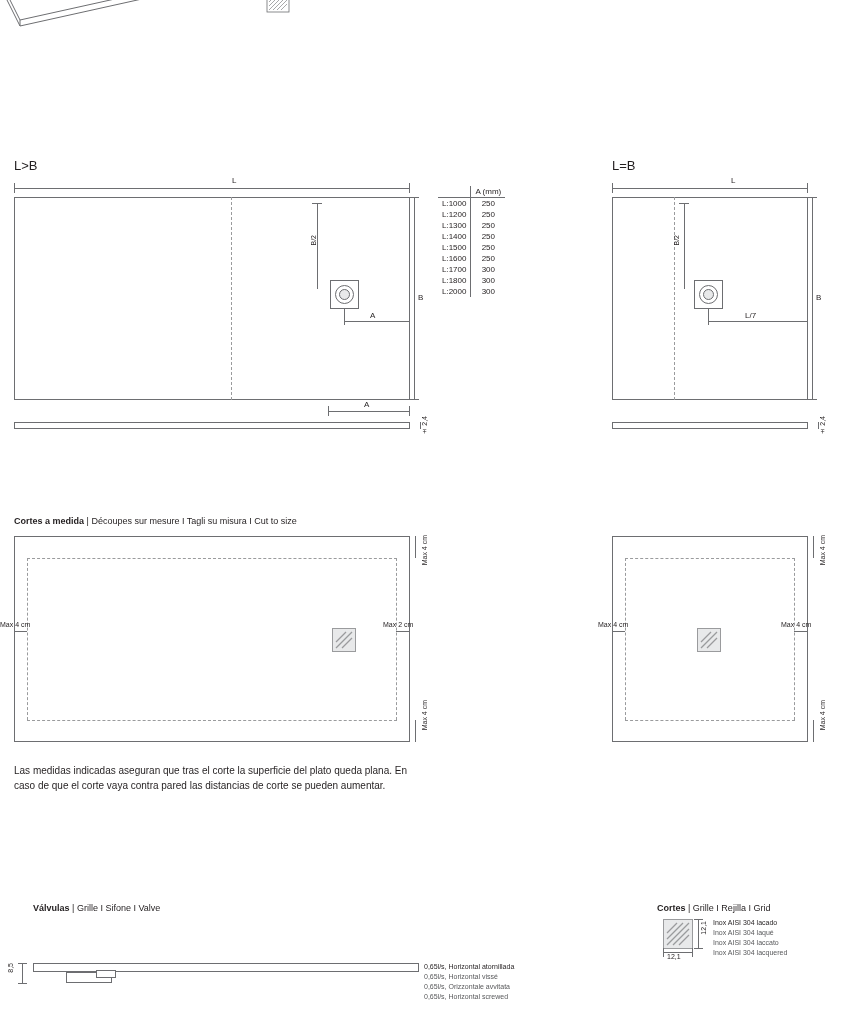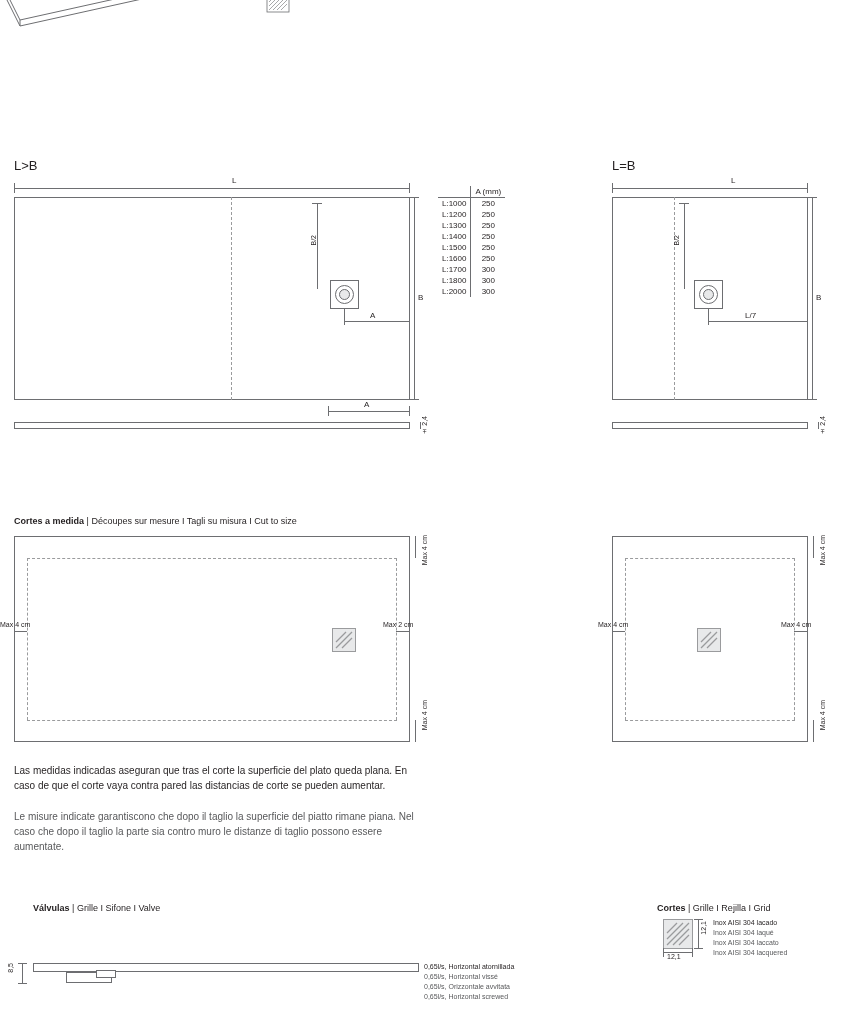--- a/index.html
+++ b/index.html
@@ -211,21 +211,20 @@
   <div class="abs lbl7 vert" style="left:819px;top:535px;">Max 4 cm</div>
   <div class="abs lbl7 vert" style="left:819px;top:700px;">Max 4 cm</div>
   <div class="abs lbl7" style="left:598px;top:621px;">Max 4 cm</div>
   <div class="abs lbl7" style="left:781px;top:621px;">Max 4 cm</div>
   <div class="line vline" style="left:813px;top:536px;height:22px;"></div>
   <div class="line vline" style="left:813px;top:720px;height:22px;"></div>
   <div class="line hline" style="left:612px;top:631px;width:13px;"></div>
   <div class="line hline" style="left:794px;top:631px;width:14px;"></div>
 
   <div class="abs note" style="left:14px;top:763px;width:412px;">Las medidas indicadas aseguran que tras el corte la superficie del plato queda plana. En caso de que el corte vaya contra pared las distancias de corte se pueden aumentar.</div>
-  <div class="abs note" style="left:14px;top:809px;width:412px;color:#58595b;">Le misure indicate garantiscono che dopo il taglio la superficie del piatto rimane piana. Nel caso che dopo il taglio la parte sia contro muro le distanze di taglio possono essere aumentate.</div>
 
   <div class="abs title" style="left:33px;top:903px;">
     <span class="bold">Válvulas</span>
     <span>| Grille I Sifone I Valve</span>
   </div>
 
   <div class="thin" style="left:33px;top:963px;width:386px;height:9px;"></div>
   <div class="box" style="left:66px;top:972px;width:46px;height:11px;"></div>
   <div class="box" style="left:96px;top:970px;width:20px;height:8px;"></div>
   <div class="line vline" style="left:22px;top:963px;height:20px;"></div>

